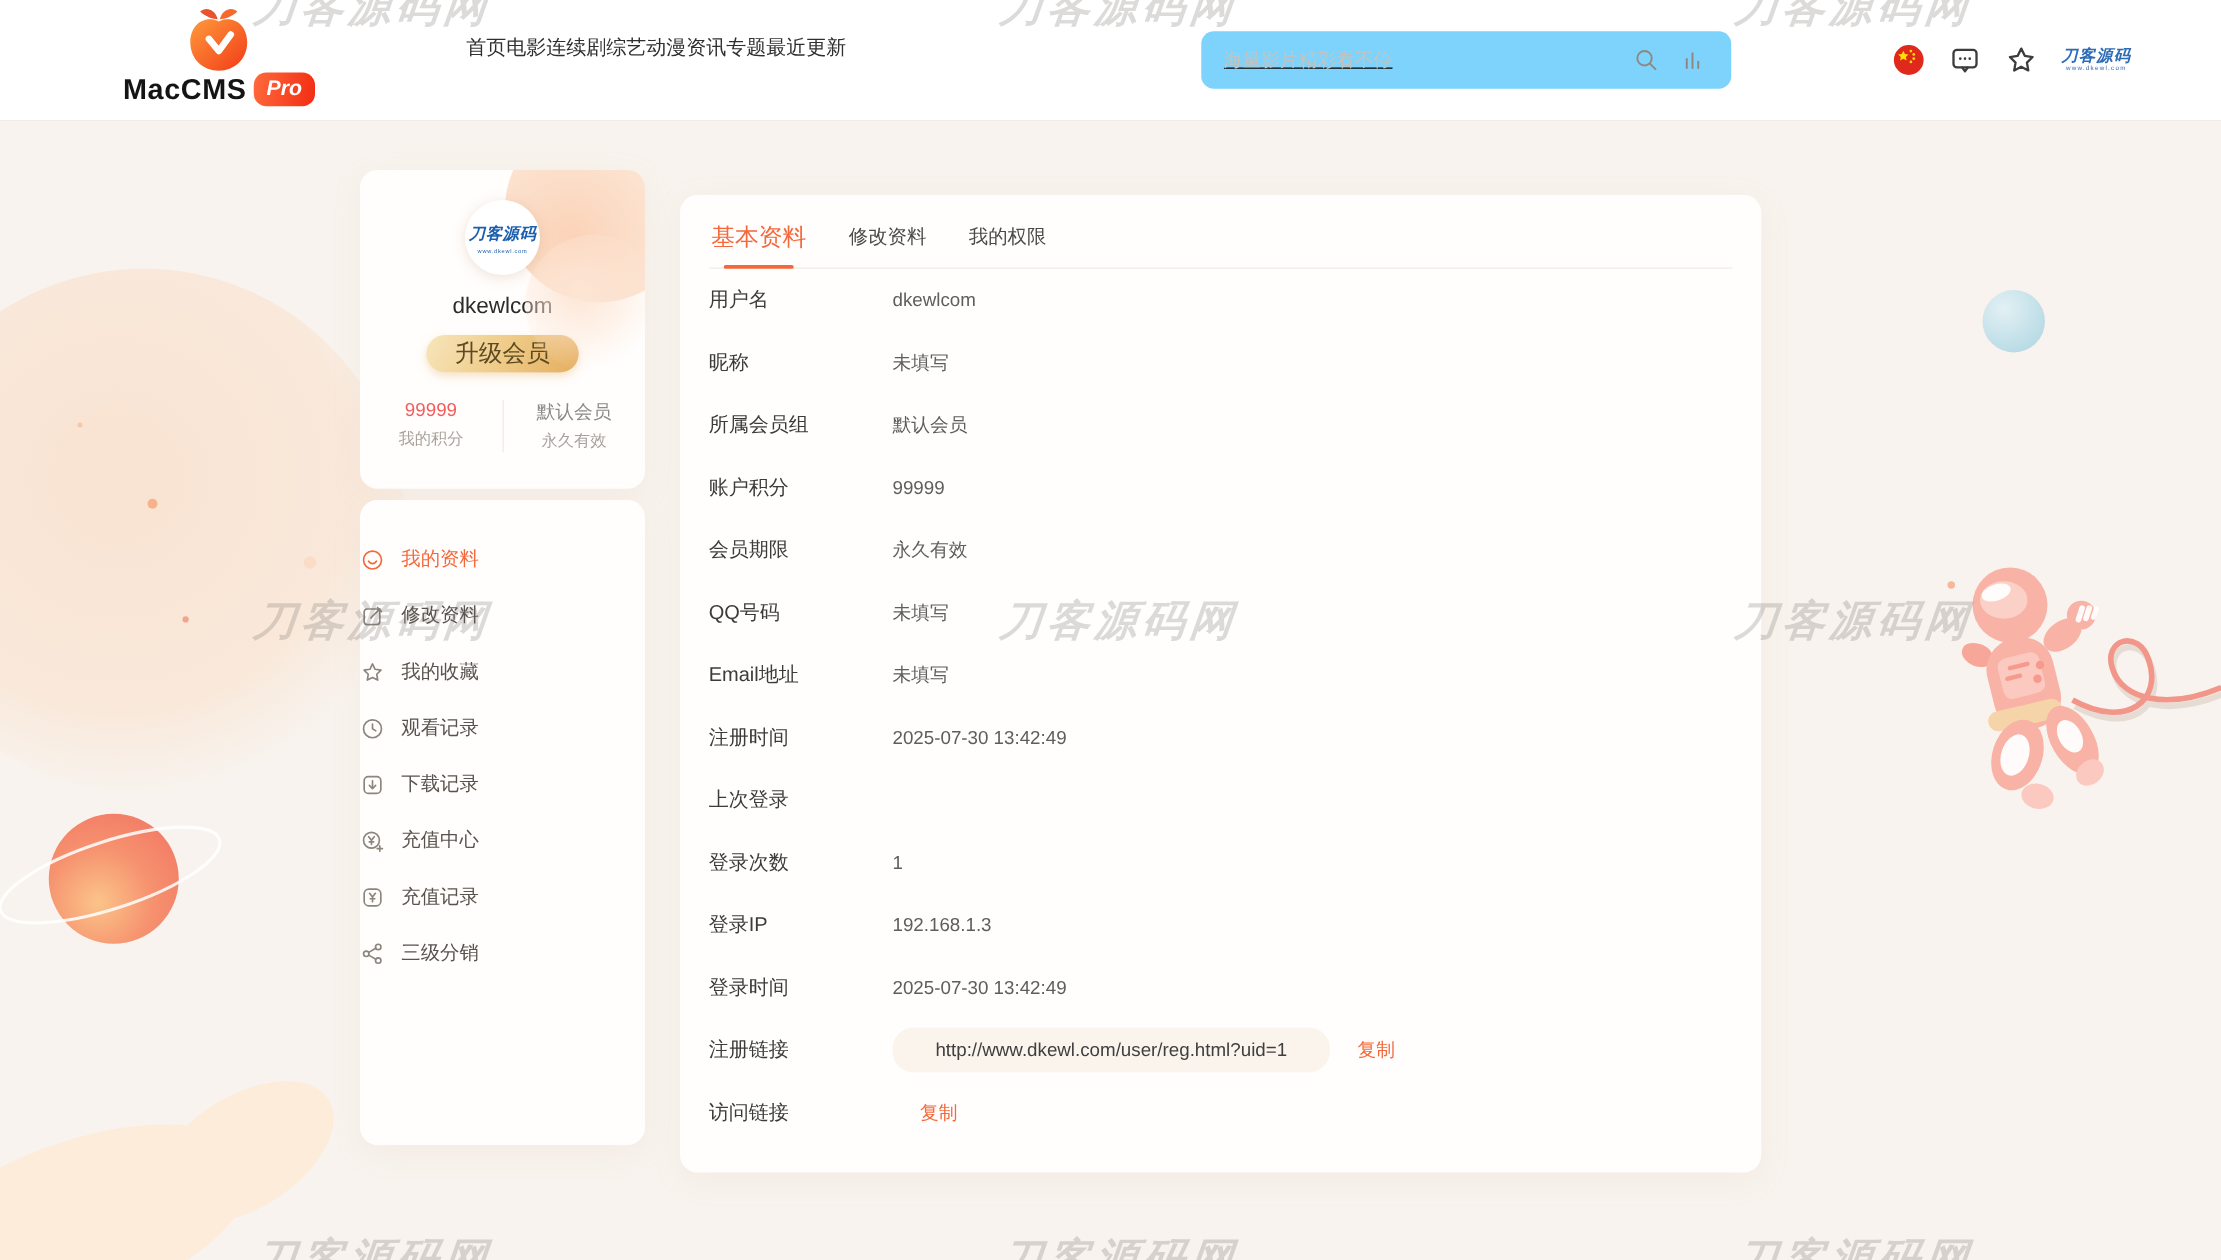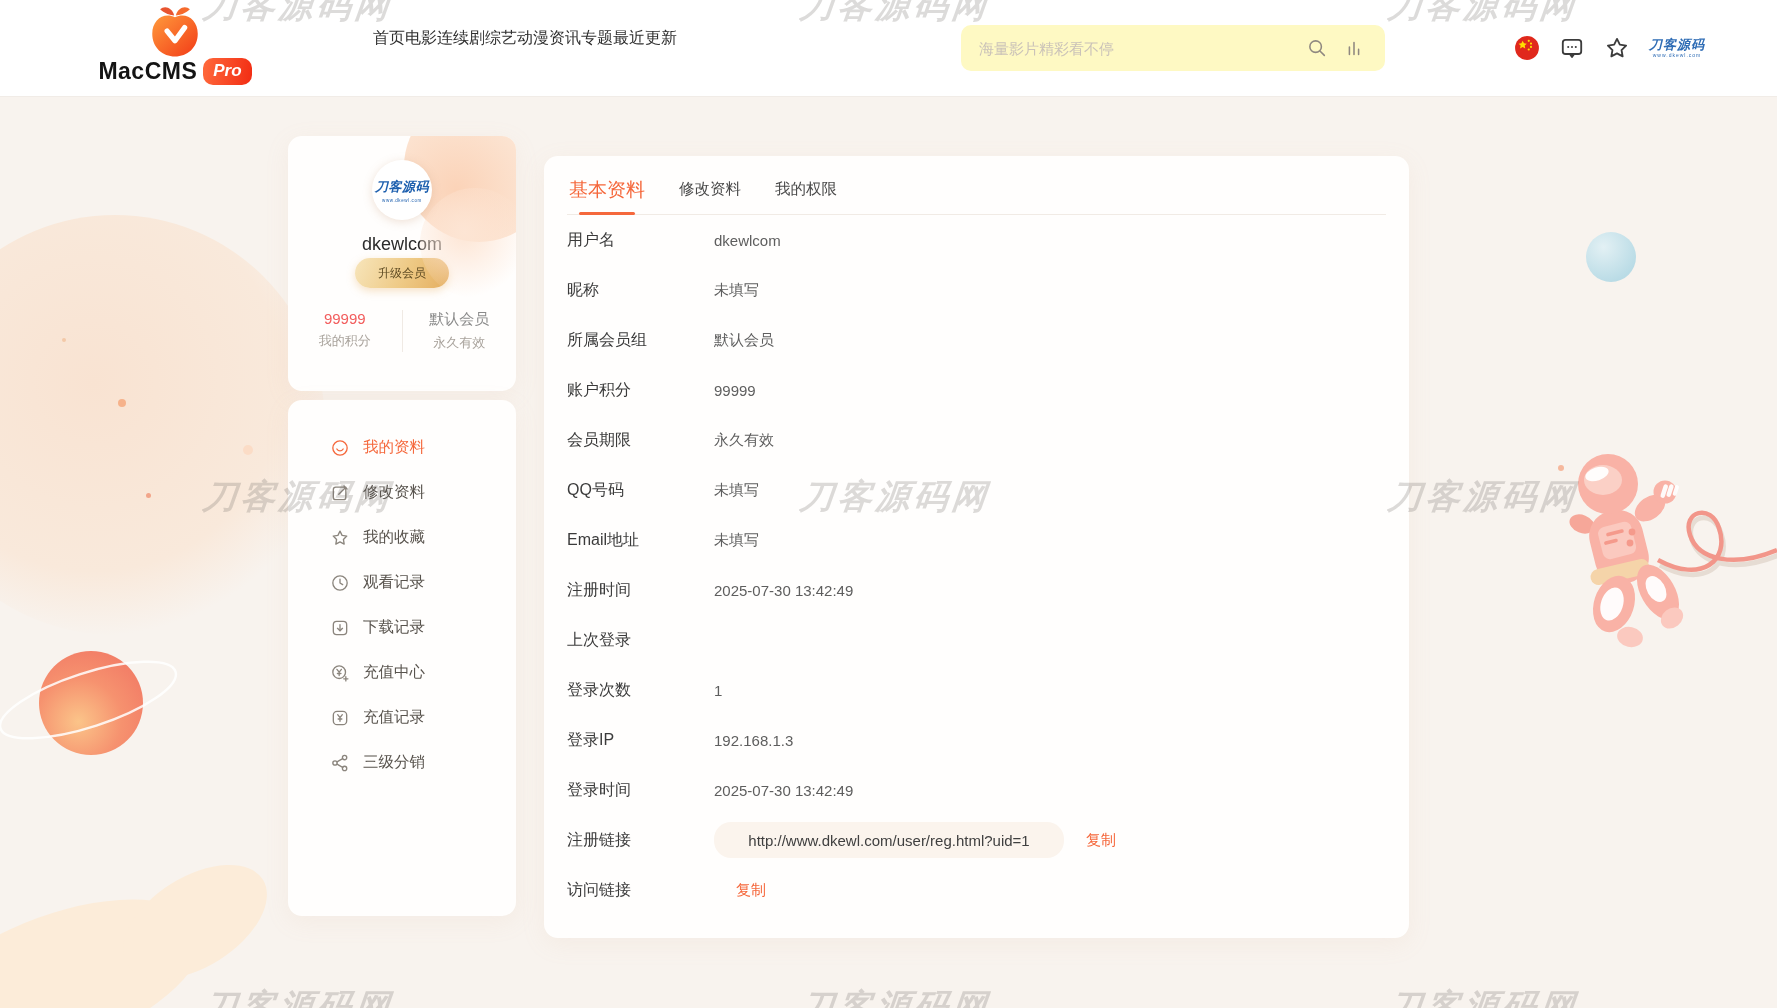--- a/index.html
+++ b/index.html
@@ -30,22 +30,22 @@
   .header{position:absolute;left:0;top:0;width:100%;height:96px;background:#fff;z-index:10;
     border-bottom:1px solid #f1ece7;}
   .logo{position:absolute;left:100px;top:4px;width:150px;display:flex;flex-direction:column;align-items:center;}
   .logo-icon svg{width:56px;height:56px;display:block;}
   .logo-text{display:flex;align-items:center;gap:6px;margin-top:-2px;}
   .brand{font-size:23px;font-weight:600;color:#141414;letter-spacing:.5px;}
   .pro-badge{background:linear-gradient(100deg,#ff6a3c,#f22c13);color:#fff;font-weight:700;font-style:italic;
     font-size:17px;line-height:1;padding:4px 10px 6px;border-radius:10px;}
   .nav{position:absolute;left:373px;top:0;height:76px;display:flex;align-items:center;}
   .nav-item{font-size:16px;color:#2f2f2f;cursor:pointer;white-space:nowrap;}
-  .search-box{position:absolute;left:961px;top:25px;width:424px;height:46px;background:#fef9c3;border-radius:10px;
-    display:flex;align-items:center;}
+  .search-box{position:absolute;left:961px;top:25px;width:424px;height:46px;background:#7dd3fc;border-radius:10px;
+    display:flex;align-items:center;text-decoration:underline;}
   .search-input{flex:1;border:none;background:transparent;outline:none;padding:0 0 0 18px;font-size:15px;color:#5a544e;}
   .search-input::placeholder{color:#cac2b9;}
   .search-icons{display:flex;align-items:center;gap:15px;padding-right:20px;}
   .line-icon{fill:none;stroke:#8f8880;stroke-width:1.7;stroke-linecap:round;stroke-linejoin:round;}
   .hdr-icons{position:absolute;left:1514px;top:0;height:96px;display:flex;align-items:center;gap:19px;}
   .hdr-icon{width:26px;height:26px;cursor:pointer;}
   .hdr-icon svg{width:26px;height:26px;display:block;}
   .mini-logo{display:flex;flex-direction:column;align-items:center;line-height:1;cursor:default;}
   .mini-logo .t{color:#2e6cb5;font-weight:800;font-style:italic;font-size:13px;letter-spacing:1px;}
   .mini-logo .s{color:#2e6cb5;font-size:5px;letter-spacing:1px;margin-top:2px;}
@@ -57,32 +57,32 @@
     display:flex;flex-direction:column;align-items:center;}
   .pc-deco1{position:absolute;right:-38px;top:-44px;width:150px;height:150px;border-radius:50%;
     background:radial-gradient(circle at 35% 65%, #fbd3b8 0%, #fce4d2 55%, rgba(252,228,210,0) 75%);}
   .pc-deco2{position:absolute;right:-14px;top:52px;width:110px;height:110px;border-radius:50%;
     background:radial-gradient(circle at 40% 40%, #fde5d4 0%, rgba(253,229,212,0) 70%);}
   .avatar{position:relative;margin-top:24px;width:60px;height:60px;border-radius:50%;background:#fff;
     box-shadow:0 2px 10px rgba(190,140,100,.25);display:flex;flex-direction:column;align-items:center;justify-content:center;}
   .avatar .logo-cn{color:#1d5fae;font-weight:800;font-style:italic;font-size:13px;letter-spacing:.5px;}
   .avatar .logo-sub{color:#1d5fae;font-size:4.5px;letter-spacing:.6px;margin-top:2px;}
   .username{margin-top:14px;font-size:18px;color:#2b2b2b;}
-  .upgrade-btn{margin-top:3px;height:30px;padding:0 23px;border-radius:16px;border:none;cursor:pointer;
+  .upgrade-btn{margin-top:13px;height:30px;padding:0 23px;border-radius:16px;border:none;cursor:pointer;
     background:linear-gradient(115deg,#f7e5bb 0%,#eec984 55%,#e4ad5f 100%);
-    color:#5d4a22;font-size:12px;display:flex;align-items:center;box-shadow:0 3px 8px rgba(228,173,95,.35);}
+    color:#5d4a22;font-size:19px;display:flex;align-items:center;box-shadow:0 3px 8px rgba(228,173,95,.35);}
   .stats{margin-top:22px;display:flex;width:100%;}
   .stat{flex:1;display:flex;flex-direction:column;align-items:center;gap:5px;}
   .stat + .stat{border-left:1px solid #f0eae4;}
   .stat-value{font-size:15px;color:#8a8a8a;}
   .stat-value.red{color:#f25c5c;}
   .stat-label{font-size:13px;color:#a9a39c;}
 
   .menu-card{position:absolute;left:288px;top:400px;width:228px;height:516px;padding-top:25px;box-sizing:border-box;}
-  .menu-item{height:45px;display:flex;align-items:center;padding-left:42px;cursor:pointer;color:#58534d;}
+  .menu-item{height:45px;display:flex;align-items:center;cursor:pointer;color:#58534d;}
   .menu-icon{width:20px;height:20px;margin-right:13px;color:#8b857d;display:flex;}
   .menu-icon svg{width:20px;height:20px;fill:none;stroke:currentColor;stroke-width:1.6;stroke-linecap:round;stroke-linejoin:round;}
   .menu-label{font-size:15.5px;}
   .menu-item.active{color:var(--accent);}
   .menu-item.active .menu-icon{color:var(--accent);}
 
   
   .main-card{position:absolute;left:544px;top:132px;width:865px;height:782px;box-sizing:border-box;padding:0 23px;margin-top:24px;}
   .tabs{display:flex;align-items:flex-end;gap:34px;height:58px;border-bottom:1px solid #f1ebe5;padding-left:2px;}
   .tab{font-size:15.5px;color:#4a4a4a;padding-bottom:14px;cursor:pointer;position:relative;}

